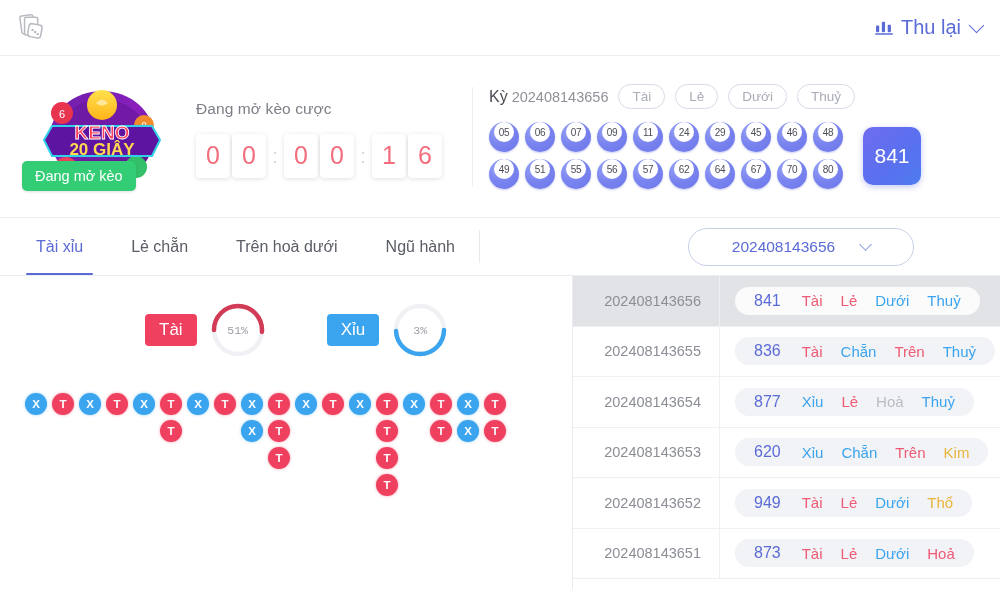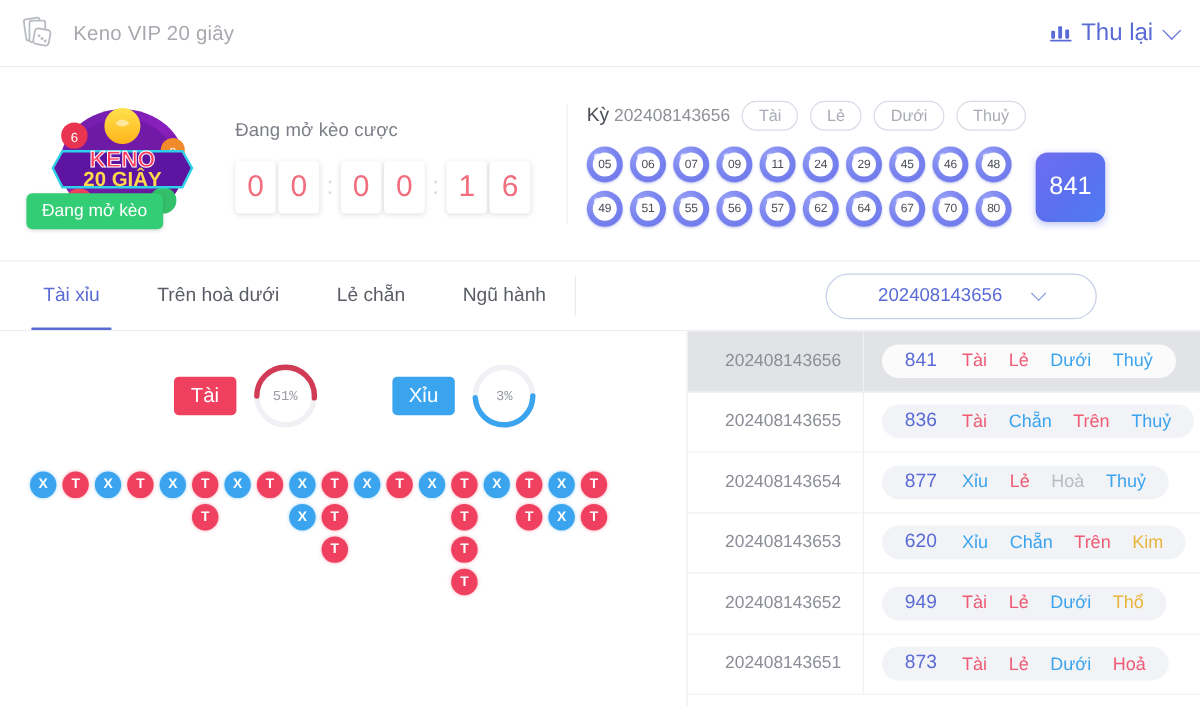--- a/index.html
+++ b/index.html
@@ -70,21 +70,21 @@
     border:1px solid #d7dbe6; color:#a9acb6; background:#fff;
     border-radius:13px; font-size:13.5px; padding:3px 13px;
     line-height:17px;
   }
 
   .balls-wrap { display:flex; align-items:center; gap:14px; }
   .balls { display:grid; grid-template-columns: repeat(10, 30px); gap:7px 6px; }
   .ball {
     width:30px; height:30px; border-radius:50%;
     background: radial-gradient(circle at 32% 28%, #9aa4f7 0%, #7b85ef 45%, #6a74ea 100%);
-    display:flex; align-items:center; justify-content:center;
+    display:flex; justify-content:center;
     position:relative; box-shadow: 0 1px 2px rgba(90,100,200,.35);
   }
   .ball::after {
     content:""; position:absolute; left:20%; top:20%;
     width:6px; height:5px; border-radius:50%;
     background:rgba(255,255,255,.75);
   }
   .ball span {
     width:20px; height:20px; border-radius:50%; background:#fff;
     display:flex; align-items:center; justify-content:center;
@@ -189,21 +189,20 @@
       <span>
         <svg class="cards-icon" viewBox="0 0 32 32" fill="none">
           <rect x="3" y="2.5" width="14" height="19" rx="2" stroke="#b9bbc2" stroke-width="1.6" transform="rotate(-8 10 12)"></rect>
           <rect x="7" y="4.5" width="14" height="19" rx="2" stroke="#b9bbc2" stroke-width="1.6" fill="#fff"></rect>
           <rect x="11" y="12" width="14" height="14" rx="3" stroke="#b9bbc2" stroke-width="1.6" fill="#fff" transform="rotate(10 18 19)"></rect>
           <circle cx="15.5" cy="18" r="1.3" fill="#b9bbc2"></circle>
           <circle cx="21" cy="22.5" r="1.3" fill="#b9bbc2"></circle>
           <circle cx="18.2" cy="20.3" r="1.3" fill="#b9bbc2"></circle>
         </svg>
       </span>
-      <span class="app-title">Keno VIP 20 giây</span>
     </div>
     <div class="topbar-right">
       <span>
         <svg class="bar-icon" viewBox="0 0 20 18">
           <rect x="1" y="7" width="3.4" height="7" rx="1" fill="#5b6bd6"></rect>
           <rect x="7.2" y="3" width="3.4" height="11" rx="1" fill="#5b6bd6"></rect>
           <rect x="13.4" y="6" width="3.4" height="8" rx="1" fill="#5b6bd6"></rect>
           <rect x="0" y="15" width="19" height="1.6" rx="0.8" fill="#5b6bd6"></rect>
         </svg>
       </span>
@@ -337,22 +336,22 @@
               <span>80</span>
             </div>
           </div>
         <div class="sumbox">841</div>
       </div>
     </div>
   </div>
 
   <div class="tabrow">
     <div class="tab active">Tài xỉu</div>
+    <div class="tab">Lẻ chẵn</div>
     <div class="tab">Trên hoà dưới</div>
-    <div class="tab">Lẻ chẵn</div>
     <div class="tab">Ngũ hành</div>
     <div class="tab-sep"></div>
     <div class="period-select">
       <span>202408143656</span>
       <i class="chev-sm"></i>
     </div>
   </div>
 
   <div class="body">
 

